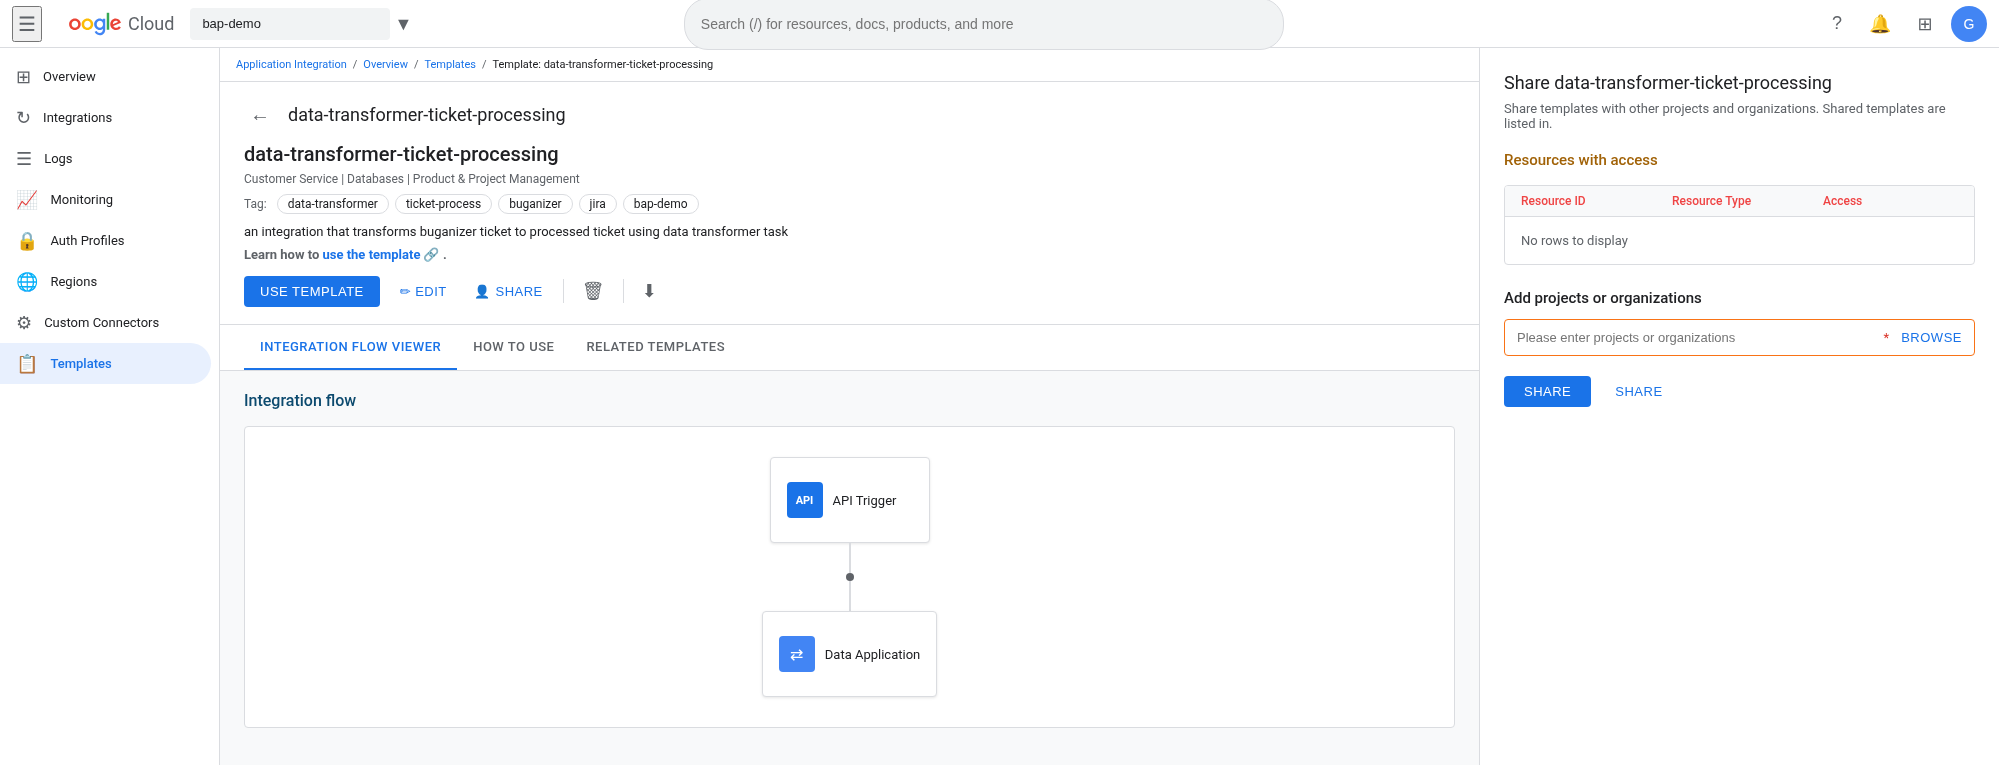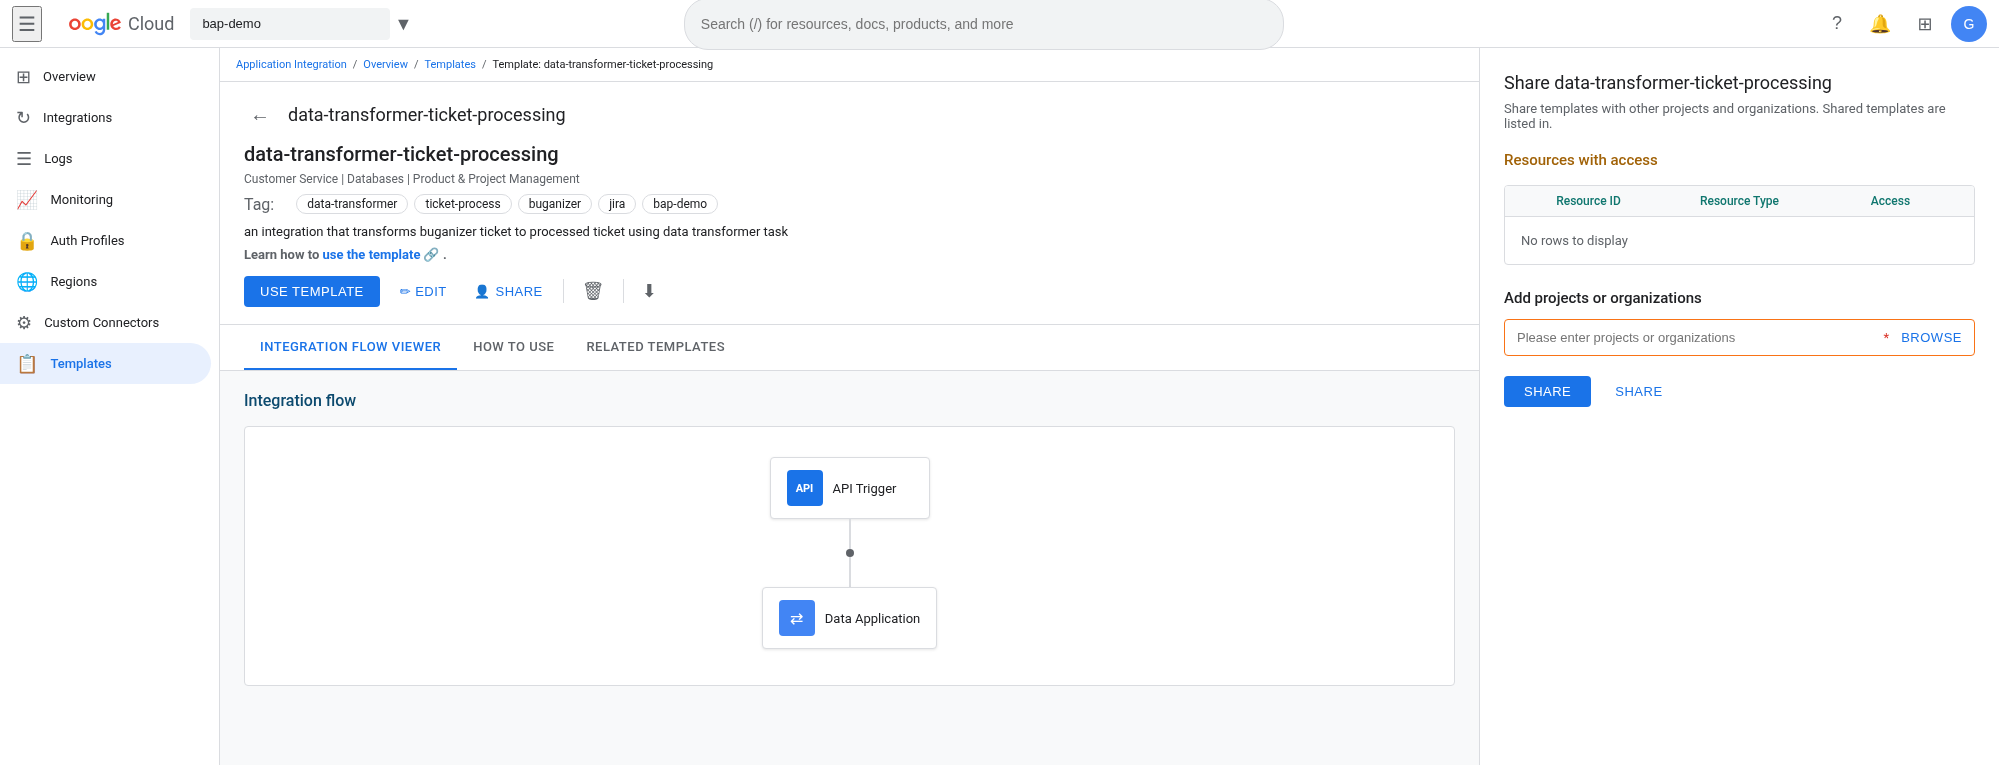--- a/index.html
+++ b/index.html
@@ -115,21 +115,21 @@
       width: 32px; height: 32px;
       border: none; background: transparent;
       cursor: pointer; border-radius: 50%;
       display: flex; align-items: center; justify-content: center;
       color: #5f6368; font-size: 20px;
     }
     .content-title { font-size: 18px; color: #202124; font-weight: 400; }
     .template-title { font-size: 20px; font-weight: 500; color: #202124; margin-bottom: 6px; }
     .template-categories { font-size: 12px; color: #5f6368; margin-bottom: 8px; }
     .tags { display: flex; gap: 6px; flex-wrap: wrap; margin-bottom: 10px; align-items: center; }
-    .tag-label { font-size: 16px; color: #5f6368; margin-right: 16px; }
+    .tag-label { font-size: 12px; color: #5f6368; margin-right: 4px; }
     .tag {
       border: 1px solid #dadce0;
       border-radius: 12px;
       padding: 2px 10px;
       font-size: 12px;
       color: #202124;
       background: #fff;
     }
     .template-desc { font-size: 13px; color: #202124; margin-bottom: 8px; }
     .learn-link { font-size: 13px; color: #5f6368; font-weight: bold; }
@@ -210,21 +210,21 @@
       padding: 30px;
       gap: 0;
     }
     .flow-node {
       display: flex;
       align-items: center;
       gap: 10px;
       background: #fff;
       border: 1px solid #dadce0;
       border-radius: 4px;
-      padding: 12px 16px;
+      padding: 24px 16px;
       min-width: 160px;
       box-shadow: 0 1px 3px rgba(0,0,0,0.1);
       font-size: 13px;
     }
     .flow-node-api {
       background: #1a73e8;
       color: #fff;
       width: 36px; height: 36px;
       border-radius: 4px;
       display: flex; align-items: center; justify-content: center;
@@ -277,23 +277,22 @@
     .resources-table-header {
       display: flex;
       background: #f8f9fa;
       border-bottom: 1px solid #dadce0;
       padding: 8px 16px;
       gap: 16px;
     }
     .resources-table-header-cell {
       font-size: 12px;
       font-weight: 500;
-      color: #0f766e;
-      flex: 1;
-      text-align: center;
+      color: #ef4444;
+      flex: 1;
     }
     .resources-table-empty {
       padding: 16px;
       font-size: 13px;
       color: #5f6368;
       text-align: left;
     }
 
     
     .add-projects-title { font-size: 15px; font-weight: 500; color: #202124; margin-bottom: 12px; }

